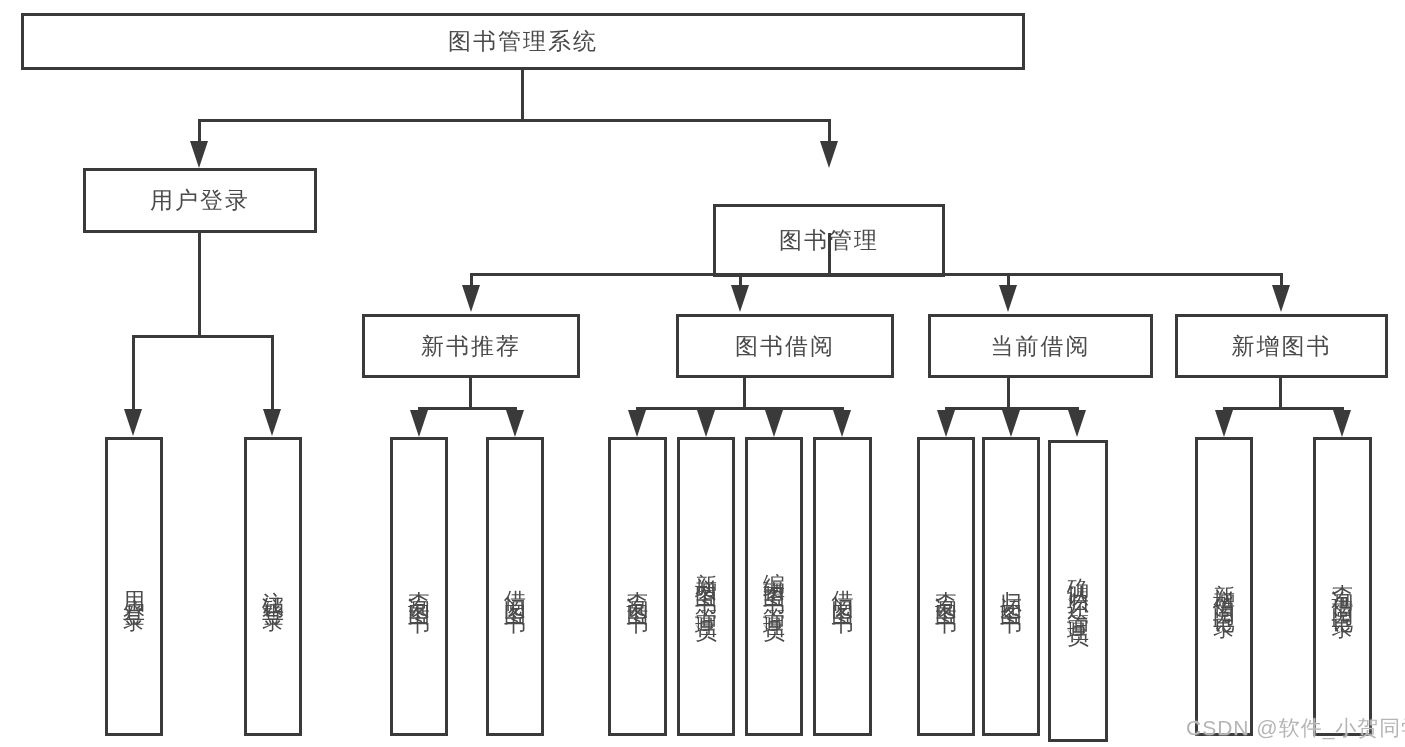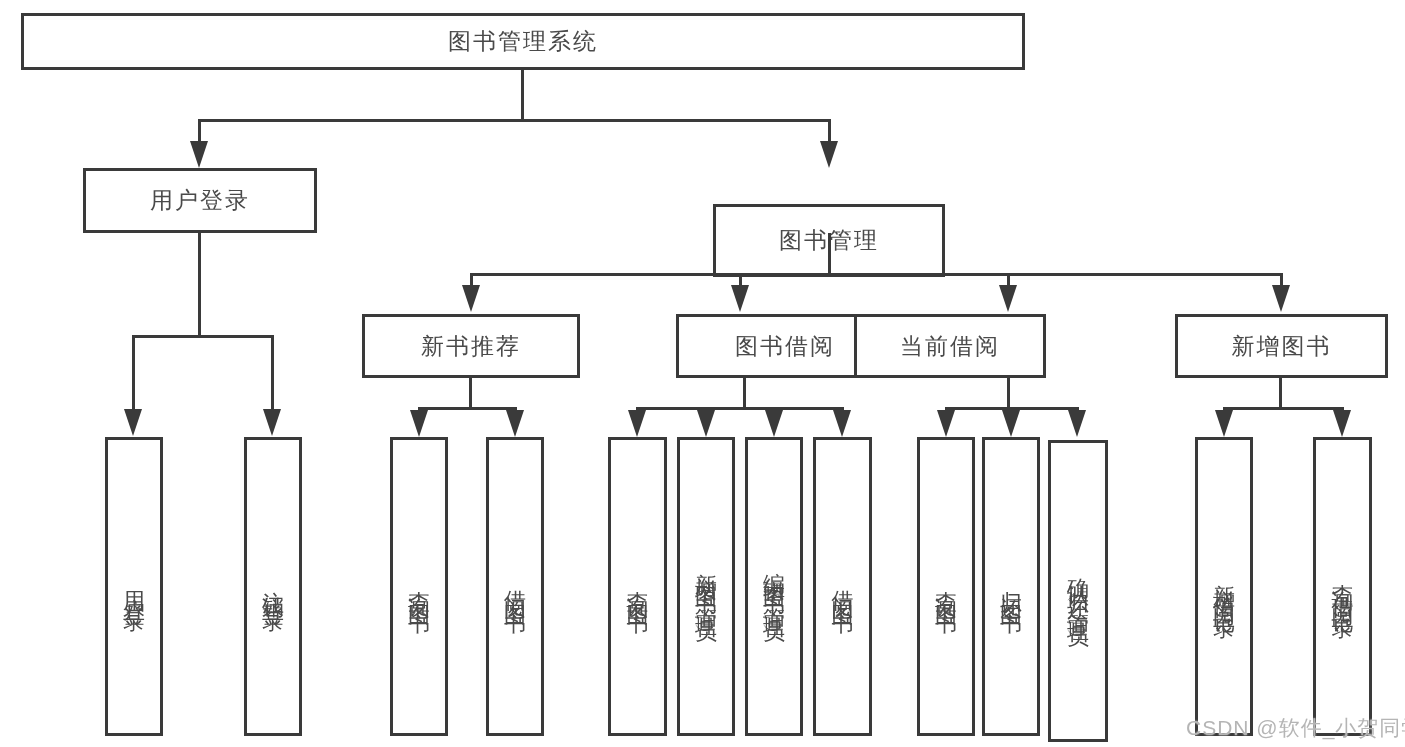--- a/index.html
+++ b/index.html
@@ -83,21 +83,21 @@
   <div class="a" style="left:462px;top:285px;"></div>
   <div class="v" style="left:739px;top:273px;height:14px;"></div>
   <div class="a" style="left:731px;top:285px;"></div>
   <div class="v" style="left:1007px;top:273px;height:14px;"></div>
   <div class="a" style="left:999px;top:285px;"></div>
   <div class="v" style="left:1280px;top:273px;height:14px;"></div>
   <div class="a" style="left:1272px;top:285px;"></div>
 
   <div class="node nh" style="left:362px;top:314px;width:218px;height:64px;">新书推荐</div>
   <div class="node nh" style="left:636px;top:314px;width:218px;height:64px;margin-left:40px;">图书借阅</div>
-  <div class="node nh" style="left:854px;top:314px;width:192px;height:64px;font-family:Liberation Serif, serif;">当前借阅</div>
+  <div class="node nh" style="left:928px;top:314px;width:225px;height:64px;font-family:Liberation Serif, serif;">当前借阅</div>
   <div class="node nh" style="left:1175px;top:314px;width:213px;height:64px;">新增图书</div>
 
   <div class="v" style="left:469px;top:378px;height:31px;"></div>
   <div class="h" style="left:418px;top:407px;width:99px;"></div>
   <div class="a" style="left:410px;top:410px;"></div>
   <div class="a" style="left:506px;top:410px;"></div>
 
   <div class="v" style="left:743px;top:378px;height:31px;"></div>
   <div class="h" style="left:636px;top:407px;width:208px;"></div>
   <div class="a" style="left:628px;top:410px;"></div>

